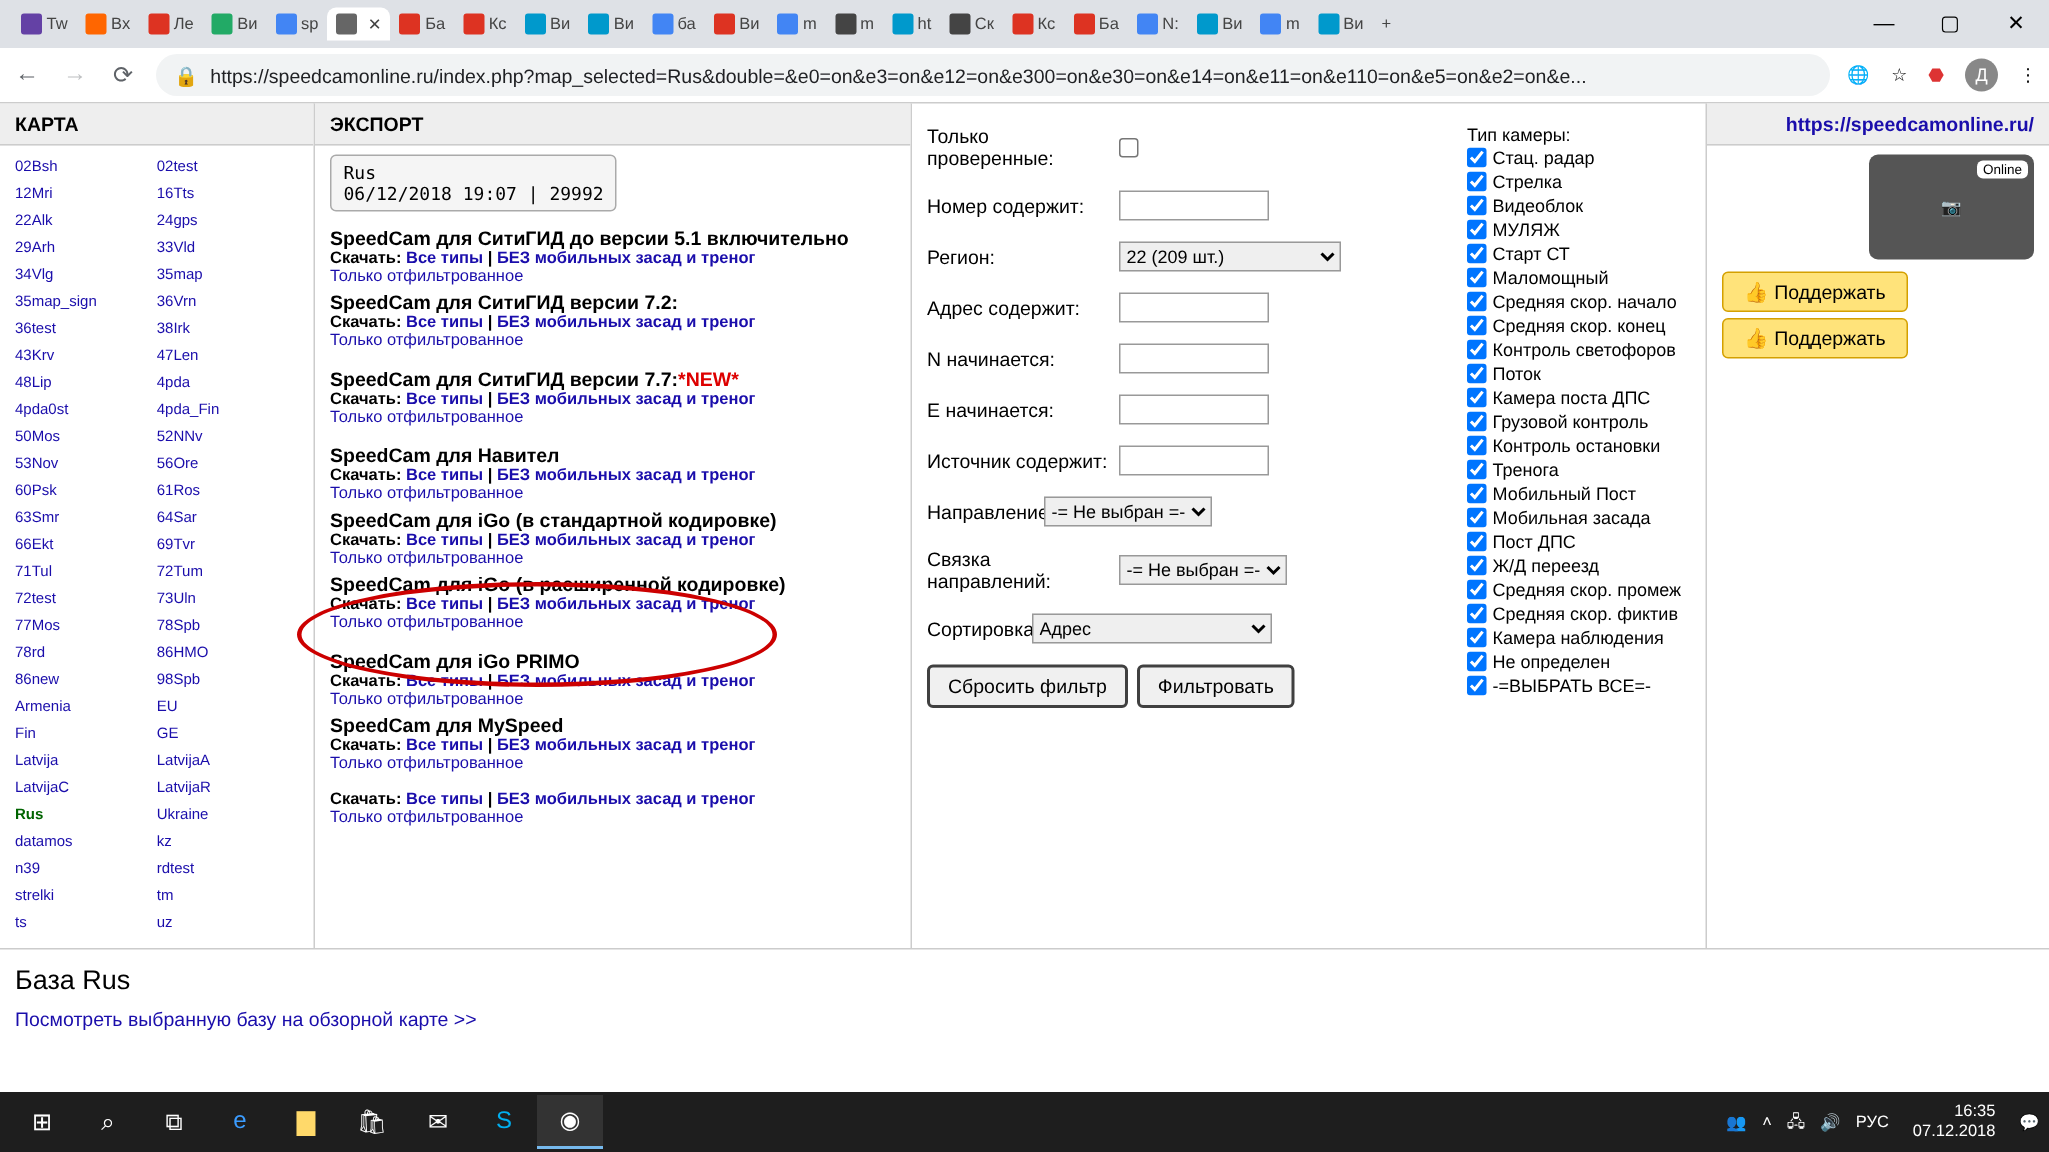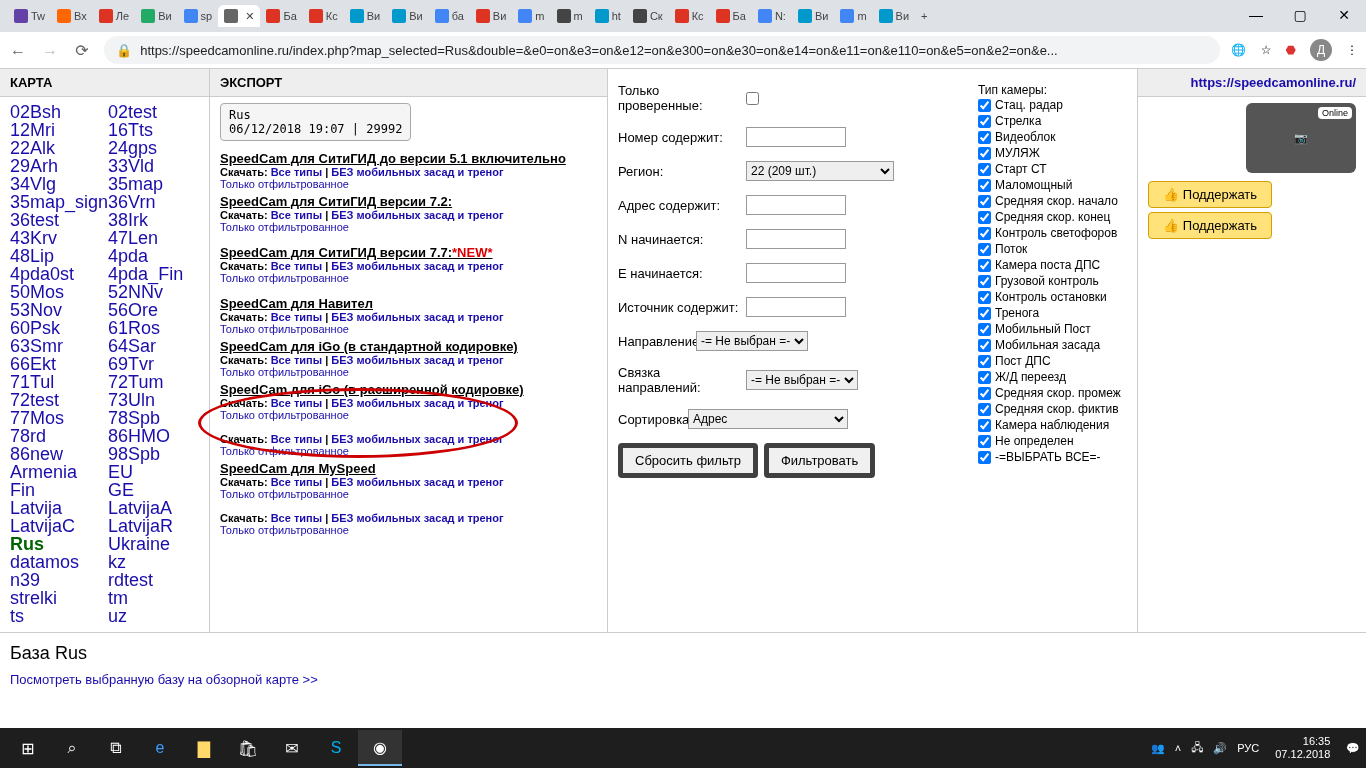--- a/index.html
+++ b/index.html
@@ -23,42 +23,42 @@
 .page { display: flex; height: 564px; border-top: 1px solid #ccc; }
 .col { border-right: 1px solid #ccc; overflow-y: auto; }
 .col-header { background: #eee; padding: 6px 10px; font-weight: bold; font-size: 13px; border-bottom: 1px solid #ccc; }
 .map-col { width: 210px; }
 .export-col { width: 398px; }
 .filter-col { width: 530px; }
 .right-col { flex: 1; }
 
 .map-list { display: flex; padding: 6px 10px; }
 .map-subcol { flex: 1; }
-.map-link { display: block; color: #1a0dab; font-size: 18px; line-height: 18px; cursor: pointer; }
+.map-link { display: block; color: #1a0dab; font-size: 10px; line-height: 18px; cursor: pointer; }
 .map-link.sel { color: #006400; font-weight: bold; }
 
 .export-body { padding: 6px 10px; }
 .export-status { border: 1px solid #aaa; border-radius: 4px; padding: 4px 8px; margin-bottom: 10px; font-family: monospace; font-size: 12px; display: inline-block; background: #f5f5f5; }
 .ex-item { margin-bottom: 4px; }
-.ex-title { font-size: 13px; text-decoration: underline; }
+.ex-title { font-size: 13px; }
 .ex-new { color: #d00; font-weight: bold; }
 .ex-sub { font-size: 11px; font-weight: bold; }
 .ex-link { color: #1a0dab; cursor: pointer; }
 .ex-filt { color: #1a0dab; font-size: 11px; }
 .circle-annot { position: absolute; border: 3px solid #c00; border-radius: 50%; width: 320px; height: 70px; left: 198px; top: 388px; pointer-events: none; }
 
 .filter-body { padding: 14px 10px; display: flex; }
 .filter-left { width: 360px; }
 .filter-row { display: flex; align-items: center; margin-bottom: 14px; }
 .filter-label { width: 128px; font-size: 13px; }
 .filter-input { border: 1px solid #999; height: 20px; width: 100px; padding: 0 4px; }
 .filter-select { border: 1px solid #999; height: 20px; font-size: 12px; }
-.filter-btn { border: 5px solid #404040; border-radius: 4px; padding: 5px 12px; background: #f0f0f0; cursor: pointer; margin-right: 6px; font-size: 13px; }
+.filter-btn { border: 2px solid #404040; border-radius: 4px; padding: 5px 12px; background: #f0f0f0; cursor: pointer; margin-right: 6px; font-size: 13px; }
 .cam-types { font-size: 12px; }
-.cam-row { display: flex; align-items: center; line-height: 16px; }
+.cam-row { display: flex; line-height: 16px; }
 .cam-row input { margin-right: 4px; }
 
 .right-body { padding: 6px 10px; text-align: right; }
 .support-btn { display: block; background: #ffe37a; border: 1px solid #d4a000; border-radius: 4px; padding: 5px 14px; margin: 4px 0; cursor: pointer; font-size: 13px; }
 .logo-box { width: 110px; height: 70px; background: #555; border-radius: 6px; margin-left: auto; margin-bottom: 8px; display: flex; align-items: center; justify-content: center; color: #fff; font-size: 11px; position: relative; }
 .logo-online { position: absolute; top: 4px; right: 4px; background: #fff; color: #000; border-radius: 4px; padding: 1px 4px; font-size: 9px; }
 
 .bottom-section { padding: 10px; border-top: 1px solid #ccc; }
 .bottom-title { font-size: 18px; margin-bottom: 8px; }
 .bottom-link { color: #1a0dab; cursor: pointer; font-size: 13px; }
@@ -293,20 +293,21 @@
             <div class="ex-sub">Скачать: <a class="ex-link">Все типы</a> | <a class="ex-link">БЕЗ мобильных засад и треног</a></div>
             <div class="ex-filt"><a>Только отфильтрованное</a></div>
           </div>
           <div class="ex-item">
             <div class="ex-title"><b>SpeedCam для iGo (в расширенной кодировке)</b></div>
             <div class="ex-sub">Скачать: <a class="ex-link">Все типы</a> | <a class="ex-link">БЕЗ мобильных засад и треног</a></div>
             <div class="ex-filt"><a>Только отфильтрованное</a></div>
           </div>
           <div style="height: 8px;"></div>
           <div class="ex-item">
+            <div class="ex-title"><b>SpeedCam для iGo PRIMO</b></div>
             <div class="ex-sub">Скачать: <a class="ex-link">Все типы</a> | <a class="ex-link">БЕЗ мобильных засад и треног</a></div>
             <div class="ex-filt"><a>Только отфильтрованное</a></div>
           </div>
           <div class="ex-item">
             <div class="ex-title"><b>SpeedCam для MySpeed</b></div>
             <div class="ex-sub">Скачать: <a class="ex-link">Все типы</a> | <a class="ex-link">БЕЗ мобильных засад и треног</a></div>
             <div class="ex-filt"><a>Только отфильтрованное</a></div>
           </div>
           <div style="height: 8px;"></div>
           <div class="ex-item">

